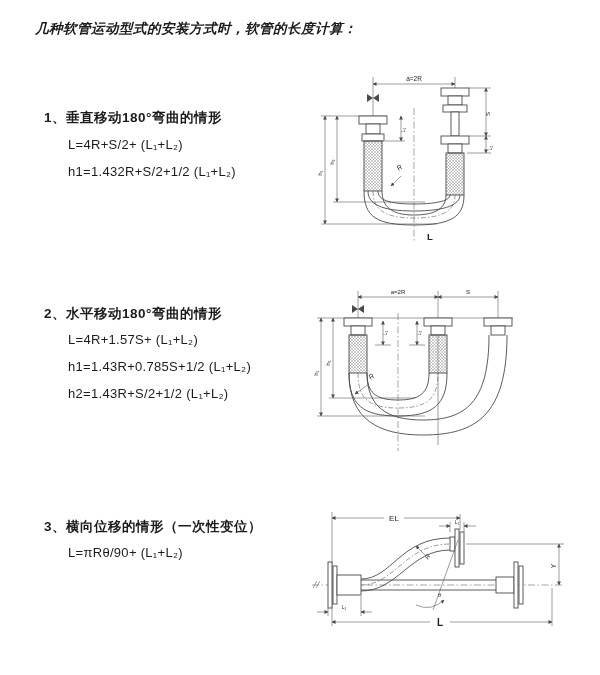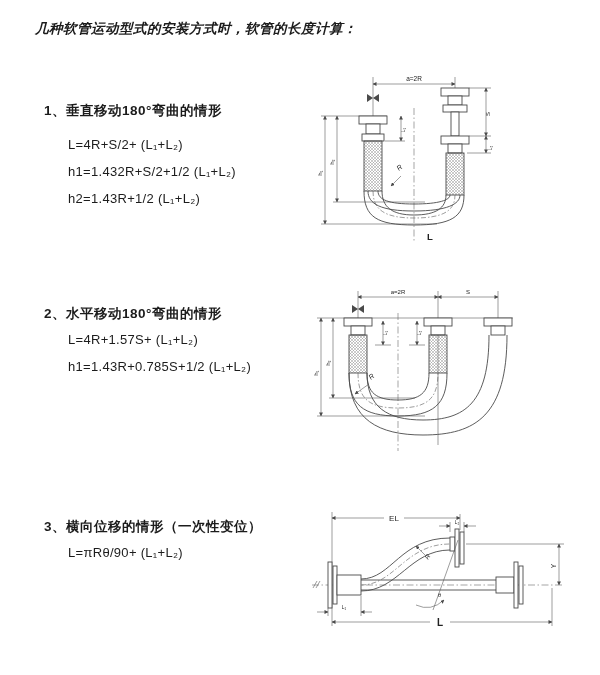--- a/index.html
+++ b/index.html
@@ -18,21 +18,21 @@
   }
   .section-heading{
     position:absolute;left:44px;
     font-size:13.5px;font-weight:bold;letter-spacing:.5px;
   }
   .formula-block{position:absolute;left:68px;}
   .formula-line{
     font-size:13px;letter-spacing:.3px;line-height:27px;height:27px;
     white-space:pre;color:#1c1c1c;
   }
-  #h1s{top:102px;} #f1s{top:131px;}
+  #h1s{top:109px;} #f1s{top:131px;}
   #h2s{top:305px;} #f2s{top:326px;}
   #h3s{top:518px;} #f3s{top:539px;}
   .diagram{position:absolute;}
   #dg1{left:315px;top:68px;}
   #dg2{left:313px;top:283px;}
   #dg3{left:300px;top:500px;}
   svg text{fill:#222;font-family:"Liberation Sans", sans-serif;}
   .thin{stroke:#5a5a5a;stroke-width:.6;fill:none;}
   .pipe{stroke:#4a4a4a;stroke-width:.9;fill:#fff;}
   .hose{stroke:#4a4a4a;stroke-width:.9;fill:none;}
@@ -43,21 +43,20 @@
 <body>
 
 <div class="page">
 
   <div class="doc-title">几种软管运动型式的安装方式时，软管的长度计算：</div>
 
   <div id="h1s" class="section-heading">1、垂直移动180°弯曲的情形</div>
   <div id="f1s" class="formula-block">
     <div class="formula-line">L=4R+S/2+ (L₁+L₂)</div>
     <div class="formula-line">h1=1.432R+S/2+1/2 (L₁+L₂)</div>
-    <div class="formula-line">h2=1.43R+1/2 (L₁+L₂)</div>
   </div>
 
   <svg id="dg1" class="diagram" width="240" height="185" viewBox="0 0 240 185">
     <defs>
       <pattern id="braidA" width="3" height="3" patternUnits="userSpaceOnUse">
         <path d="M0,0 L3,3 M3,0 L0,3" stroke="#8a8a8a" stroke-width="0.45"></path>
       </pattern>
       <marker id="arrA" viewBox="0 0 10 10" refX="9" refY="5" markerWidth="6.5" markerHeight="6.5" orient="auto-start-reverse">
         <path d="M0,0 L10,5 L0,10 Z" fill="#4a4a4a"></path>
       </marker>
@@ -121,20 +120,21 @@
       <text x="84" y="103" font-size="7" font-style="italic" transform="rotate(-40 84 103)">R</text>
       <line class="thin" x1="86" y1="108" x2="76" y2="118" marker-end="url(#arrA)"></line>
     </g>
     <text x="112" y="172" font-size="9.5" font-weight="bold">L</text>
   </svg>
 
   <div id="h2s" class="section-heading">2、水平移动180°弯曲的情形</div>
   <div id="f2s" class="formula-block">
     <div class="formula-line">L=4R+1.57S+ (L₁+L₂)</div>
     <div class="formula-line">h1=1.43R+0.785S+1/2 (L₁+L₂)</div>
+    <div class="formula-line">h2=1.43R+S/2+1/2 (L₁+L₂)</div>
   </div>
 
   <svg id="dg2" class="diagram" width="250" height="182" viewBox="0 0 250 182">
     <defs>
       <pattern id="braidB" width="3" height="3" patternUnits="userSpaceOnUse">
         <path d="M0,0 L3,3 M3,0 L0,3" stroke="#8a8a8a" stroke-width="0.45"></path>
       </pattern>
       <marker id="arrB" viewBox="0 0 10 10" refX="9" refY="5" markerWidth="6.5" markerHeight="6.5" orient="auto-start-reverse">
         <path d="M0,0 L10,5 L0,10 Z" fill="#4a4a4a"></path>
       </marker>

